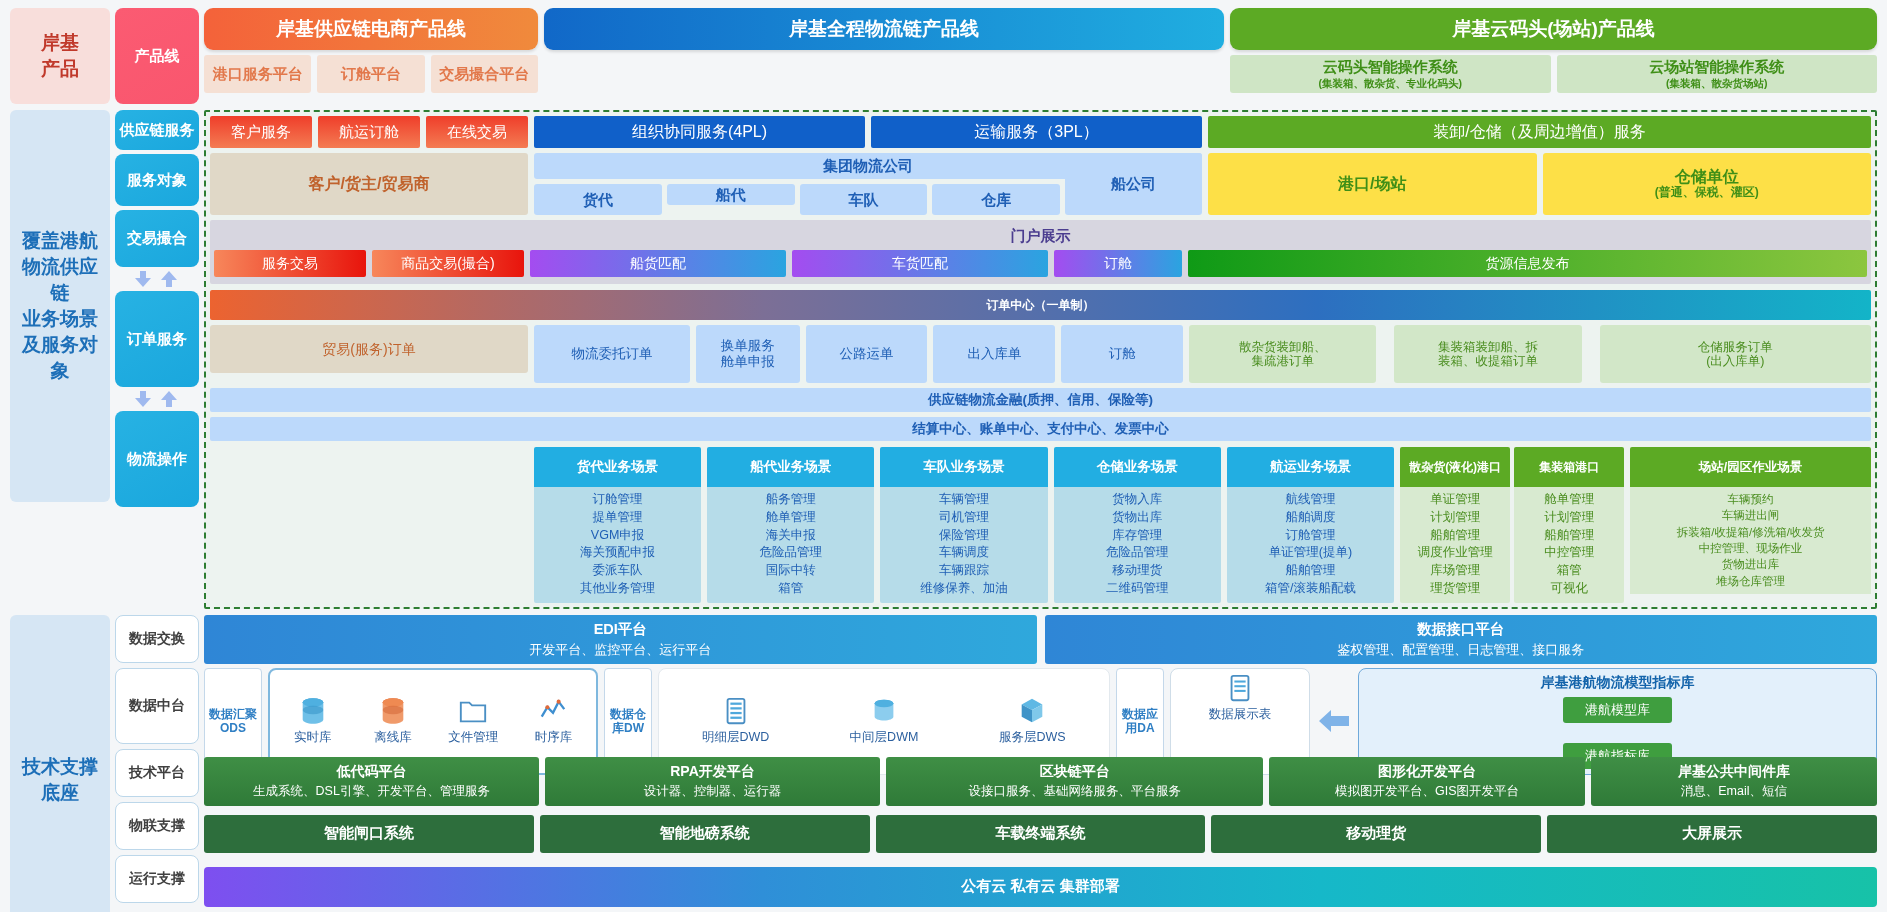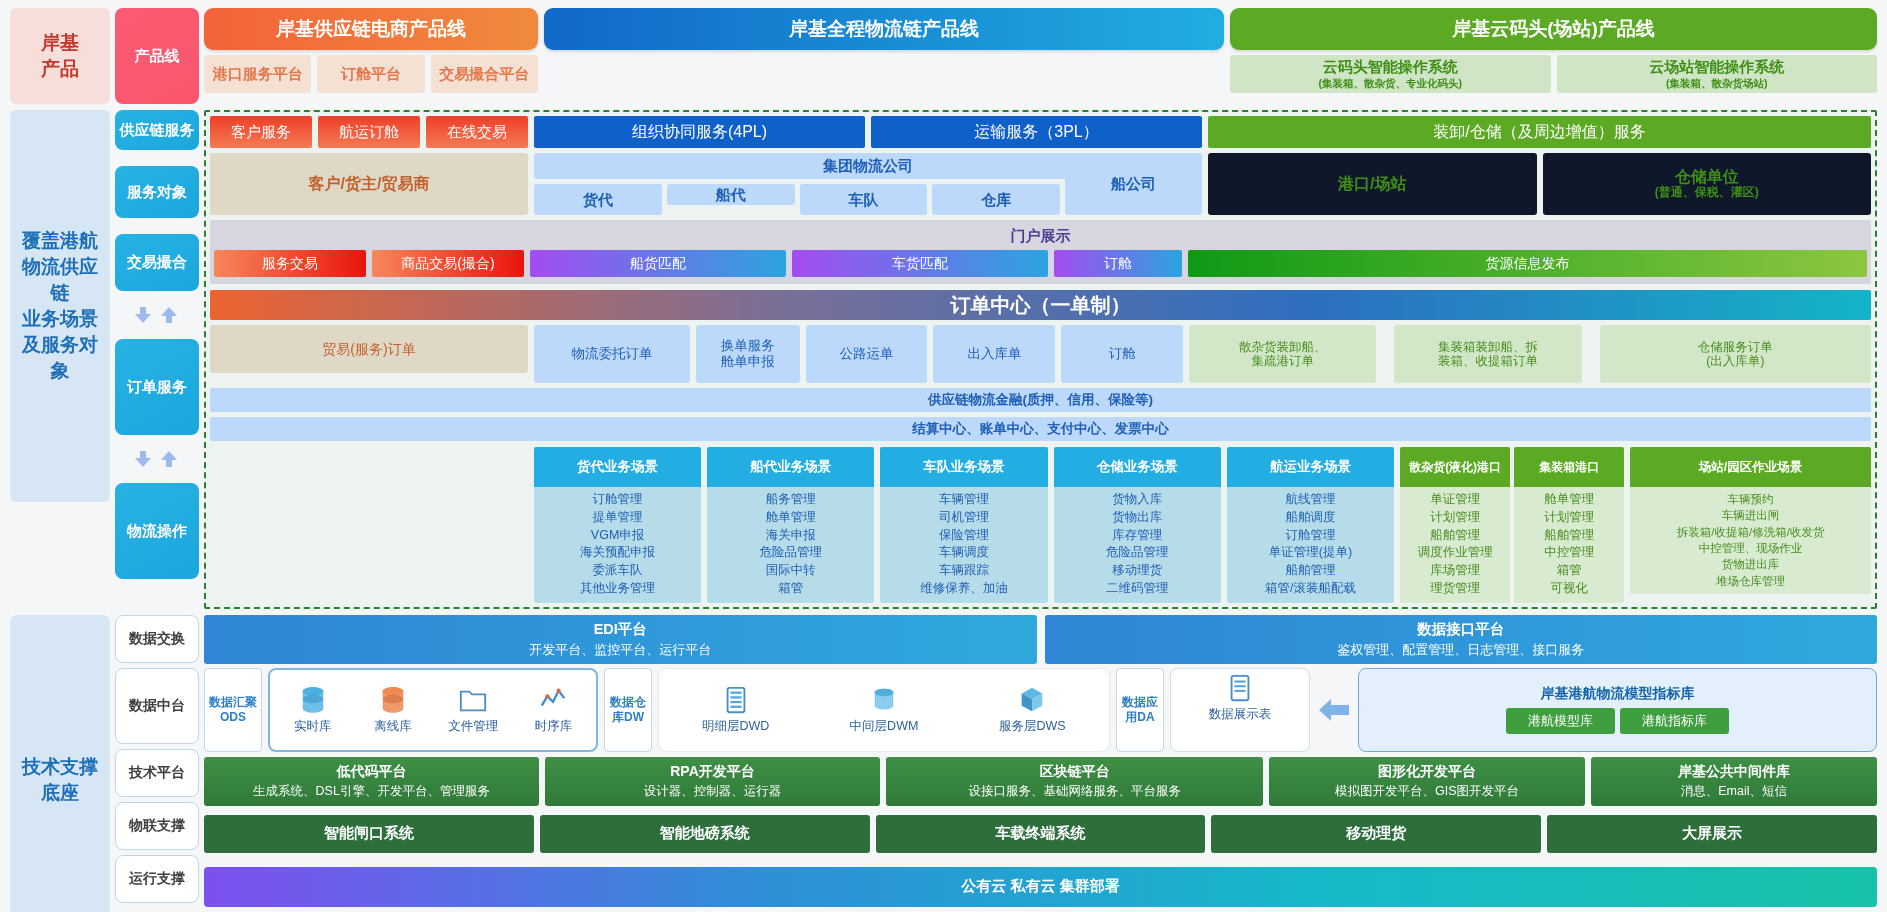--- a/index.html
+++ b/index.html
@@ -61,36 +61,36 @@
             background:linear-gradient(180deg,#ef3e2a,#f47b53); border-radius:2px;
             display:flex; align-items:center; justify-content:center; }
   .scs2 { display:flex; gap:6px; }
   .scs2 .b { flex:1; height:32px; color:#fff; font-size:16px; background:#1060c9;
              border-radius:2px; display:flex; align-items:center; justify-content:center; }
   .scs3 .b { background:#5caa24; }
 
   
   .so-beige { background:#e0d8c7; color:#c0622c; font-weight:bold; font-size:16px; height:62px; }
   .so-blue  { background:#bcd9fb; color:#1f5fb5; font-weight:bold; font-size:15px; }
-  .so-green { background:#0f172a; color:#3f8f17; font-weight:bold; font-size:16px; }
+  .so-green { background:#fde047; color:#3f8f17; font-weight:bold; font-size:16px; }
   .so-green .s2 { font-size:12px; }
 
   
   .tm-wrap { background:#d7d6e0; border-radius:2px; padding:7px 4px; }
   .tm { display:flex; gap:6px; }
   .tm .b { height:27px; border-radius:2px; color:#fff; font-size:14px;
            display:flex; align-items:center; justify-content:center; }
   .tm-red { background:linear-gradient(90deg,#f7875b,#e8140c); }
   .tm-pur { background:linear-gradient(90deg,#a44cf0,#2aa4e0); }
   .tm-grn { background:linear-gradient(90deg,#0f9a16,#8cc63f); }
   .portal-title { text-align:center; color:#4b3d8f; font-weight:bold; font-size:15px;
                   margin-bottom:4px; }
 
   
-  .oc-bar { height:30px; border-radius:2px; color:#fff; font-weight:bold; font-size:20px;
+  .oc-bar { height:30px; border-radius:2px; color:#fff; font-weight:bold; font-size:12px;
             display:flex; align-items:center; justify-content:center;
             background:linear-gradient(90deg,#ec6330,#7c6f96,#2d6fc0,#13b4c8); }
   .oc-cells { display:grid; grid-template-columns:318px 1fr; gap:6px; margin-top:5px; }
   .oc-beige { background:#e0d8c7; color:#c0622c; font-size:14px; height:48px; }
   .oc-r { display:grid; grid-template-columns:repeat(5,1fr) 1.35fr; gap:6px; }
   .oc-b { background:#bcd9fb; color:#1f5fb5; font-size:13.5px; height:58px; }
   .oc-g3 { display:grid; grid-template-columns:1fr 1fr 1.45fr; gap:18px; }
   .oc-g { background:#d2e7c8; color:#4a8d1f; font-size:12.5px; height:58px; }
 
   .fin-bar { background:#bcd9fb; color:#1f5fb5; font-weight:bold; font-size:13.5px;
@@ -131,21 +131,21 @@
   .icb { flex:1; display:flex; flex-direction:column; align-items:center;
          justify-content:center; gap:3px; font-size:12.5px; color:#2b5f9e; }
   .svgi { width:30px; height:30px; }
   .da-box { border:1px solid #cfdde8; border-radius:8px; background:#fff; display:flex;
             align-items:flex-start; justify-content:center; gap:5px; font-size:12.5px;
             color:#2b5f9e; padding:4px; }
   .model-box { border:1px solid #6fa9da; border-radius:8px; background:#e3f0fb;
                display:flex; flex-direction:column; align-items:center;
                justify-content:center; padding:5px 10px; }
   .model-t { color:#1464ab; font-weight:bold; font-size:14px; margin-bottom:5px; }
-  .model-r { display:flex; gap:5px; }
+  .model-r { display:flex; gap:20px;flex-direction:column; }
   .model-p { background:#3f9e3f; color:#fff; font-size:13px; border-radius:3px;
              padding:4px 22px; }
 
   
   .g5 { display:grid; grid-template-columns:1.03fr 1.03fr 1.16fr .97fr .88fr; gap:6px; }
   .gbox { background:linear-gradient(180deg,#3f8f45,#2f7a38); color:#fff; border-radius:3px;
           text-align:center; padding:6px 4px; }
   .gbox .t { font-weight:bold; font-size:14px; }
   .gbox .s { font-size:12.5px; margin-top:2px; }
   .g5b { display:grid; grid-template-columns:1fr 1fr 1fr 1fr 1fr; gap:6px; }
@@ -199,21 +199,21 @@
   </div>
 
   <div class="grid" style="margin-top:6px;">
 
     <div class="mega mega-blue" style="height:392px;">
       <span>
         覆盖港航<br>物流供应<br>链<br>业务场景<br>及服务对<br>象
       </span>
     </div>
 
-    <div style="display:flex;flex-direction:column;gap:16px;">
+    <div style="display:flex;flex-direction:column;gap:4px;">
       <div class="chip chip-cyan" style="height:40px;">供应链服务</div>
       <div class="chip chip-cyan" style="height:52px;">服务对象</div>
       <div class="chip chip-cyan" style="height:57px;">交易撮合</div>
       <div class="arrow-cell" style="height:16px;">
         <svg width="56" height="16" viewBox="0 0 56 16">
           <polygon points="14,16 6,7 11,7 11,0 17,0 17,7 22,7" fill="#9fb9ef"></polygon>
           <polygon points="40,0 48,9 43,9 43,16 37,16 37,9 32,9" fill="#9fb9ef"></polygon>
         </svg>
       </div>
       <div class="chip chip-cyan" style="height:96px;">订单服务</div>

